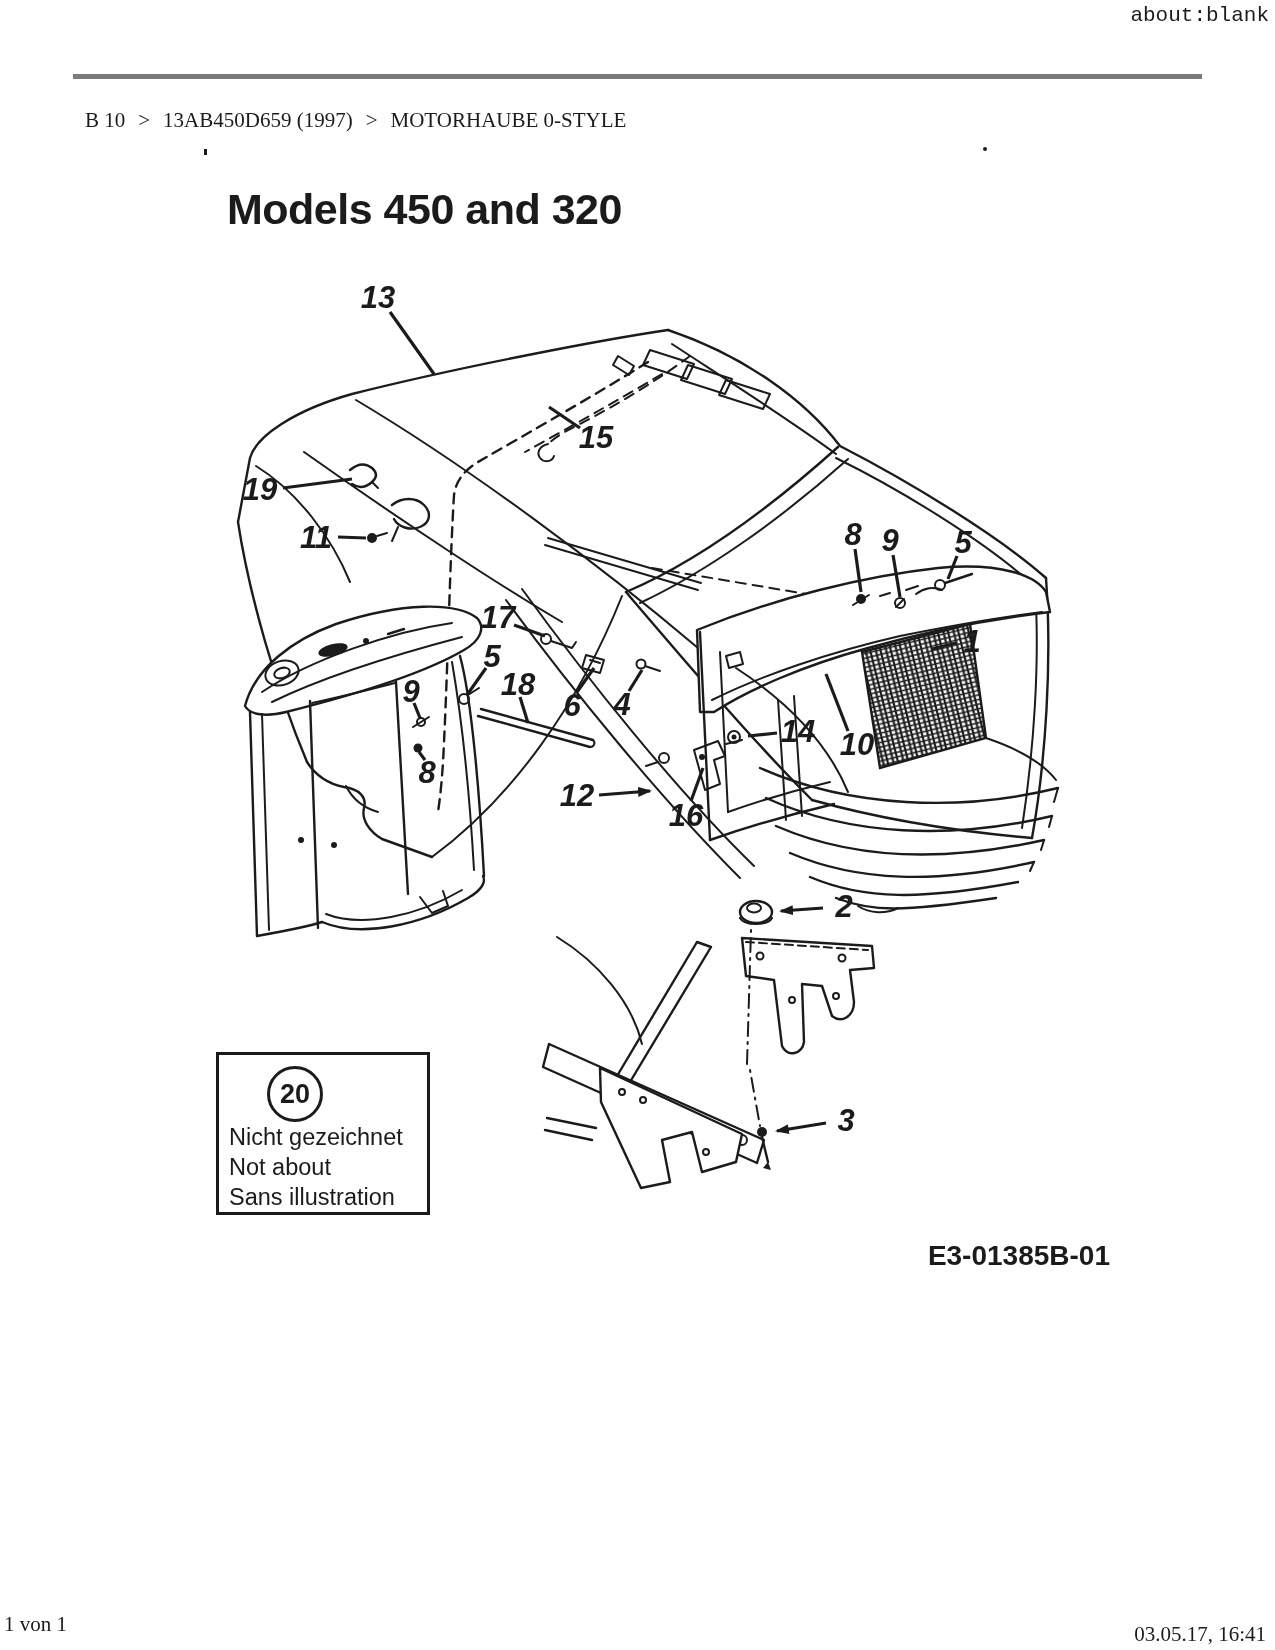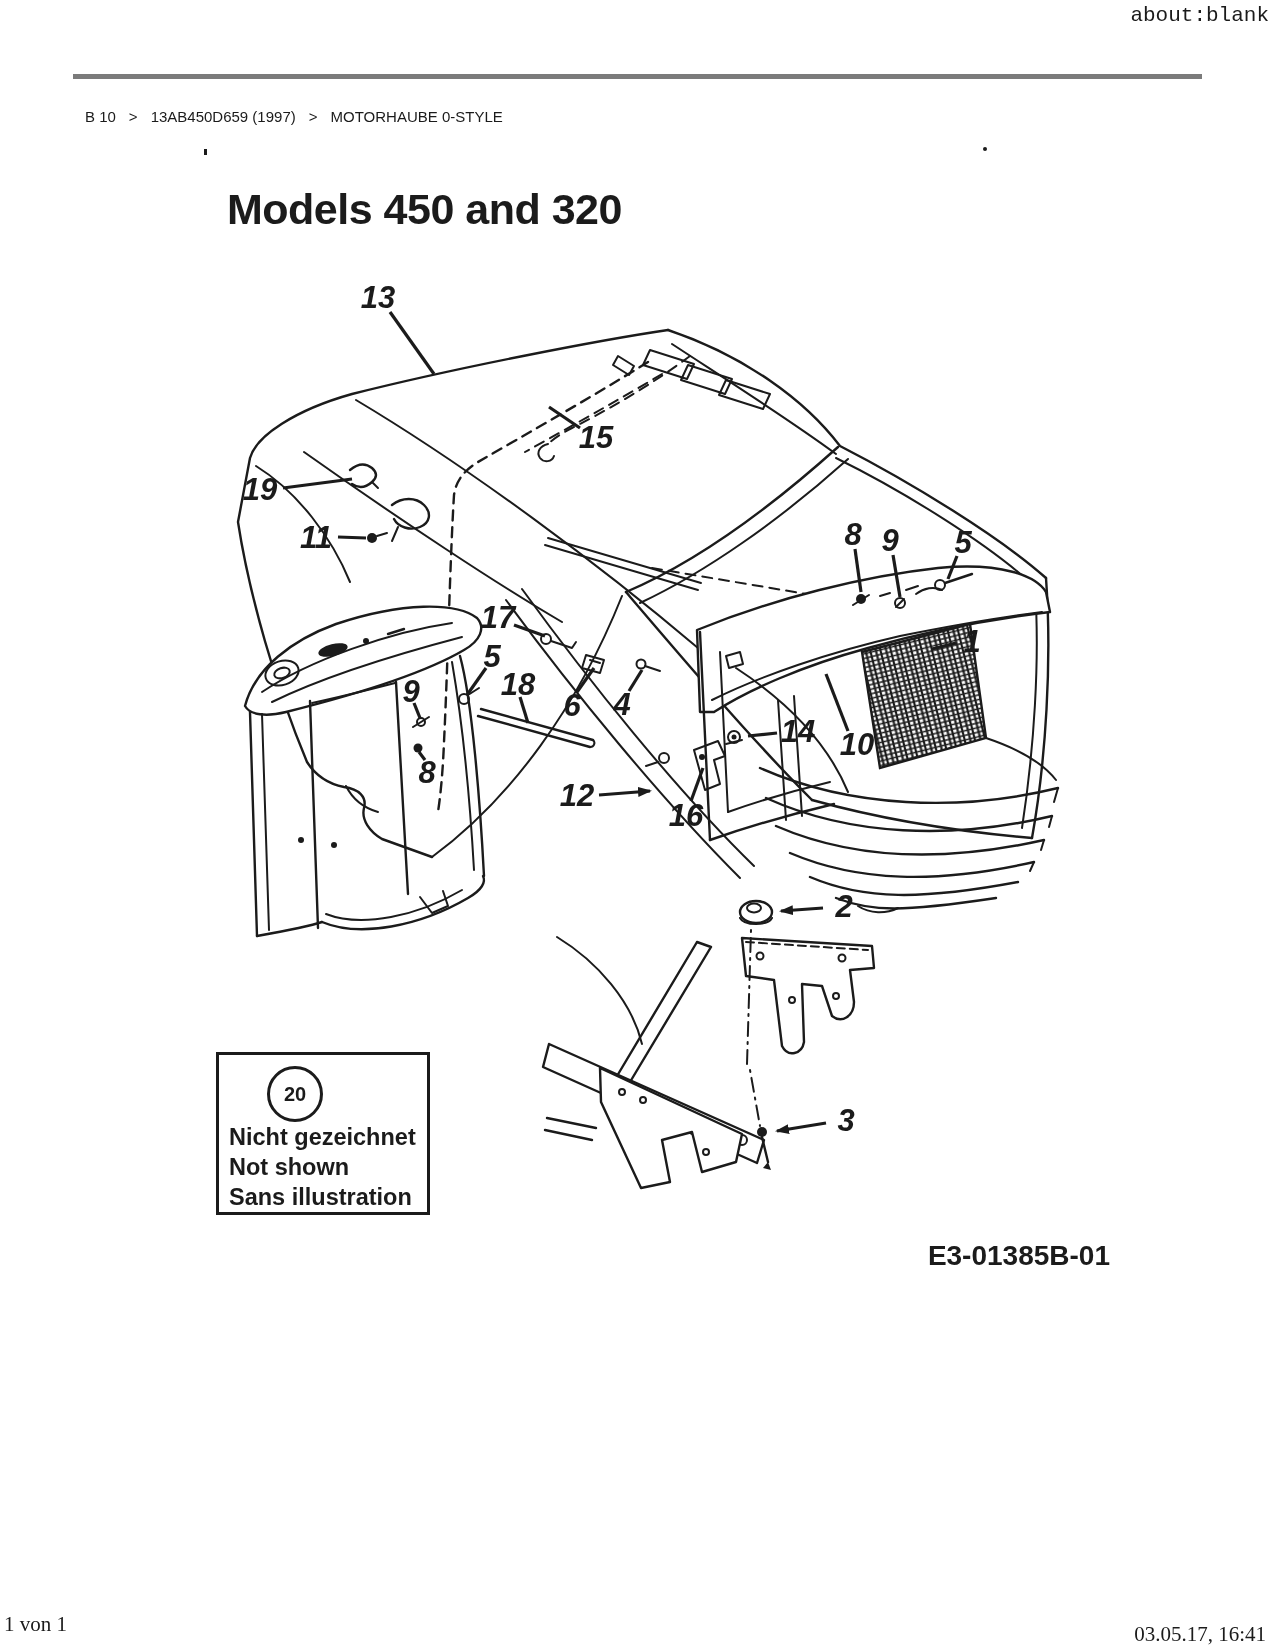--- a/index.html
+++ b/index.html
@@ -4,27 +4,27 @@
 <style>
   :root { --ink:#1b1b1b; --rule:#7b7b7b; }
   html,body { margin:0; padding:0; }
   body {
     width:1275px; height:1650px; position:relative; background:#fff;
     font-family:"Liberation Sans", sans-serif; color:var(--ink); overflow:hidden;
   }
   .serif { font-family:"Liberation Serif", serif; }
   #print-header { position:absolute; top:4px; right:6px; font-size:21px;font-family:Liberation Mono, monospace; }
   #top-rule { position:absolute; left:73px; top:74px; width:1129px; height:5px; background:var(--rule); }
-  #breadcrumb { position:absolute; left:85px; top:108px; font-size:15px; display:flex; gap:13px; white-space:nowrap; }
+  #breadcrumb { position:absolute; left:85px; top:108px; font-size:21px; display:flex; gap:13px; white-space:nowrap;font-family:Liberation Serif, serif; }
   #diagram-title { position:absolute; left:227px; top:185px; font-size:43px; font-weight:bold; letter-spacing:-0.5px; }
   #drawing-number { position:absolute; left:878px; top:1240px; width:188px; font-size:28px; font-weight:bold; text-align:right;margin-left:44px; }
   #not-shown-box { position:absolute; left:216px; top:1052px; width:214px; height:163px; border:3px solid var(--ink); box-sizing:border-box; }
   #not-shown-box .circ { position:absolute; left:48px; top:11px; width:50px; height:50px; border:3px solid var(--ink); border-radius:50%;
-     display:flex; align-items:center; justify-content:center; font-size:20px; font-weight:bold; }
-  #not-shown-box .lines { position:absolute; left:10px; top:67px; font-size:23.5px; font-weight:bold; line-height:30px; white-space:nowrap; }
+     display:flex; align-items:center; justify-content:center; font-size:27px; font-weight:bold; }
+  #not-shown-box .lines { position:absolute; left:10px; top:67px; font-size:23.5px; font-weight:normal; line-height:30px; white-space:nowrap; }
   #footer-left  { position:absolute; left:4px;  bottom:13px; font-size:21px; }
   #footer-right { position:absolute; right:9px; bottom:3px; font-size:21px; }
   svg#art { position:absolute; left:0; top:0; color:var(--ink); }
   svg#art * { vector-effect:none; }
   .ln { fill:none; stroke:currentColor; stroke-width:2.4; stroke-linecap:round; stroke-linejoin:round; }
   .lnw { fill:#fff; stroke:currentColor; stroke-width:2.4; stroke-linejoin:round; }
   .thin { stroke-width:2; }
   .dash { stroke-dasharray:10 7; }
   .dashdot { stroke-dasharray:2 6 14 6; }
   .fillink { fill:currentColor; stroke:none; }
@@ -291,21 +291,21 @@
       <text x="686" y="815" text-anchor="middle" dominant-baseline="central" class="callout">16</text>
       <text x="844" y="906" text-anchor="middle" dominant-baseline="central" class="callout">2</text>
       <text x="846" y="1120" text-anchor="middle" dominant-baseline="central" class="callout">3</text>
     </g>
 </svg>
 
 <div id="not-shown-box">
   <div class="circ">20</div>
   <div class="lines">
     <div>Nicht gezeichnet</div>
-    <div>Not shown</div>
+    <div>Not about</div>
     <div>Sans illustration</div>
   </div>
 </div>
 
 <div id="drawing-number">E3-01385B-01</div>
 
 <div id="footer-left" class="serif">1 von 1</div>
 <div id="footer-right" class="serif">03.05.17, 16:41</div>
 
 </body></html>

